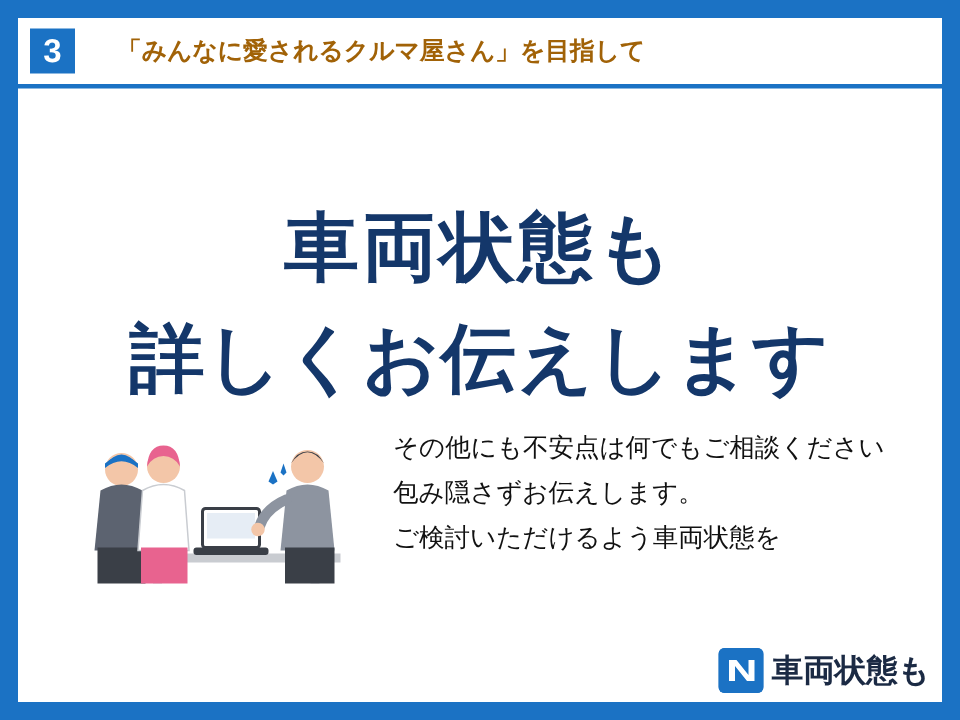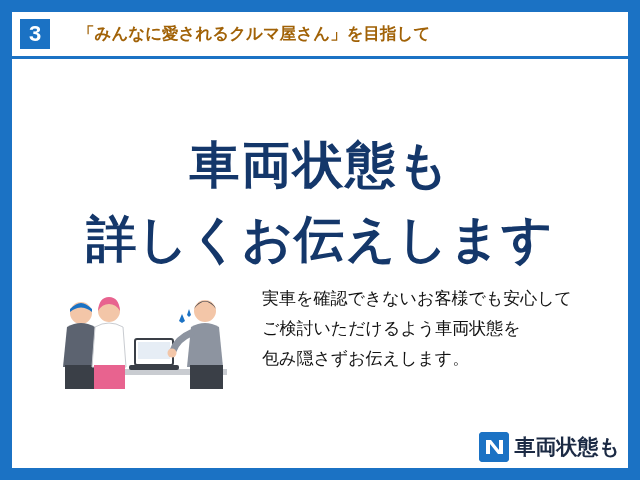--- a/index.html
+++ b/index.html
@@ -219,23 +219,23 @@
 
         <path d="M134 56 q-14 6 -18 18" stroke="#8d94a0" stroke-width="7" fill="none" stroke-linecap="round"></path>
         <circle cx="115" cy="76" r="4.5" fill="#f3c6a8"></circle>
 
         <path d="M122 44 l3 -7 l3 7 l-3 2 z" fill="#1b72c4"></path>
         <path d="M130 38 l2 -6 l2 6 l-2 2 z" fill="#1b72c4"></path>
       </svg>
     </div>
 
     <div class="body-text">
-      <div class="body-line">実車を確認できないお客様でも安心して</div>
+      <div class="body-line">その他にも不安点は何でもご相談ください</div>
+      <div class="body-line">包み隠さずお伝えします。</div>
       <div class="body-line">ご検討いただけるよう車両状態を</div>
-      <div class="body-line">包み隠さずお伝えします。</div>
     </div>
 
     <div class="footer-logo">
       <div class="logo-mark">
         <svg width="30" height="30" viewBox="0 0 30 30" xmlns="http://www.w3.org/2000/svg">
           <rect x="0" y="0" width="30" height="30" rx="4" fill="#1b72c4"></rect>
           <path d="M7 22 L7 8 L12 8 L20 18 L20 8 L24 8 L24 22 L19 22 L11 12 L11 22 Z" fill="#ffffff"></path>
         </svg>
       </div>
       <div class="logo-text">車両状態も</div>

